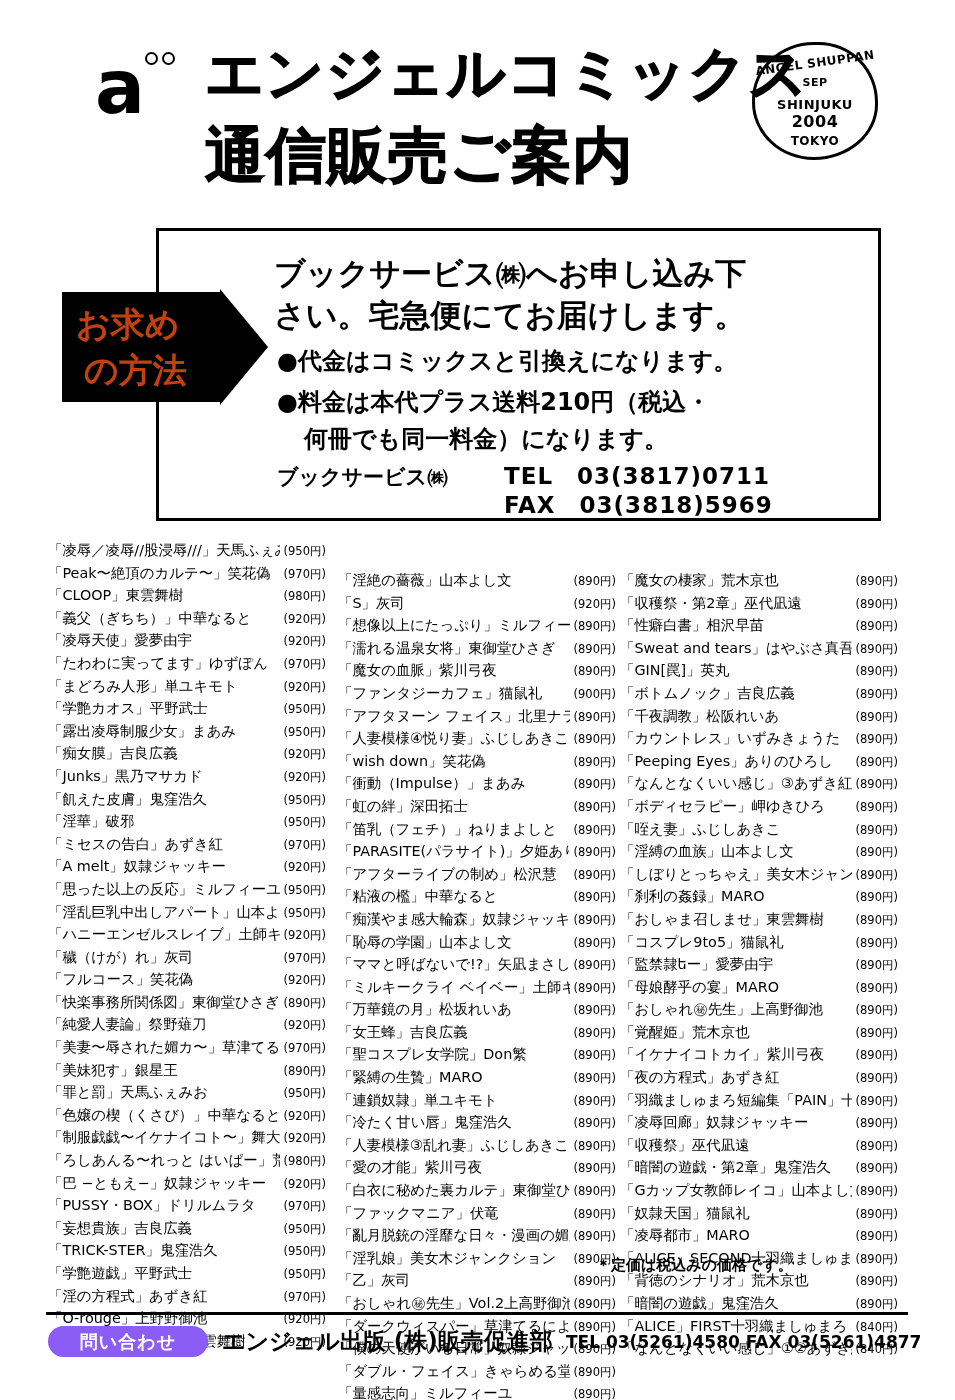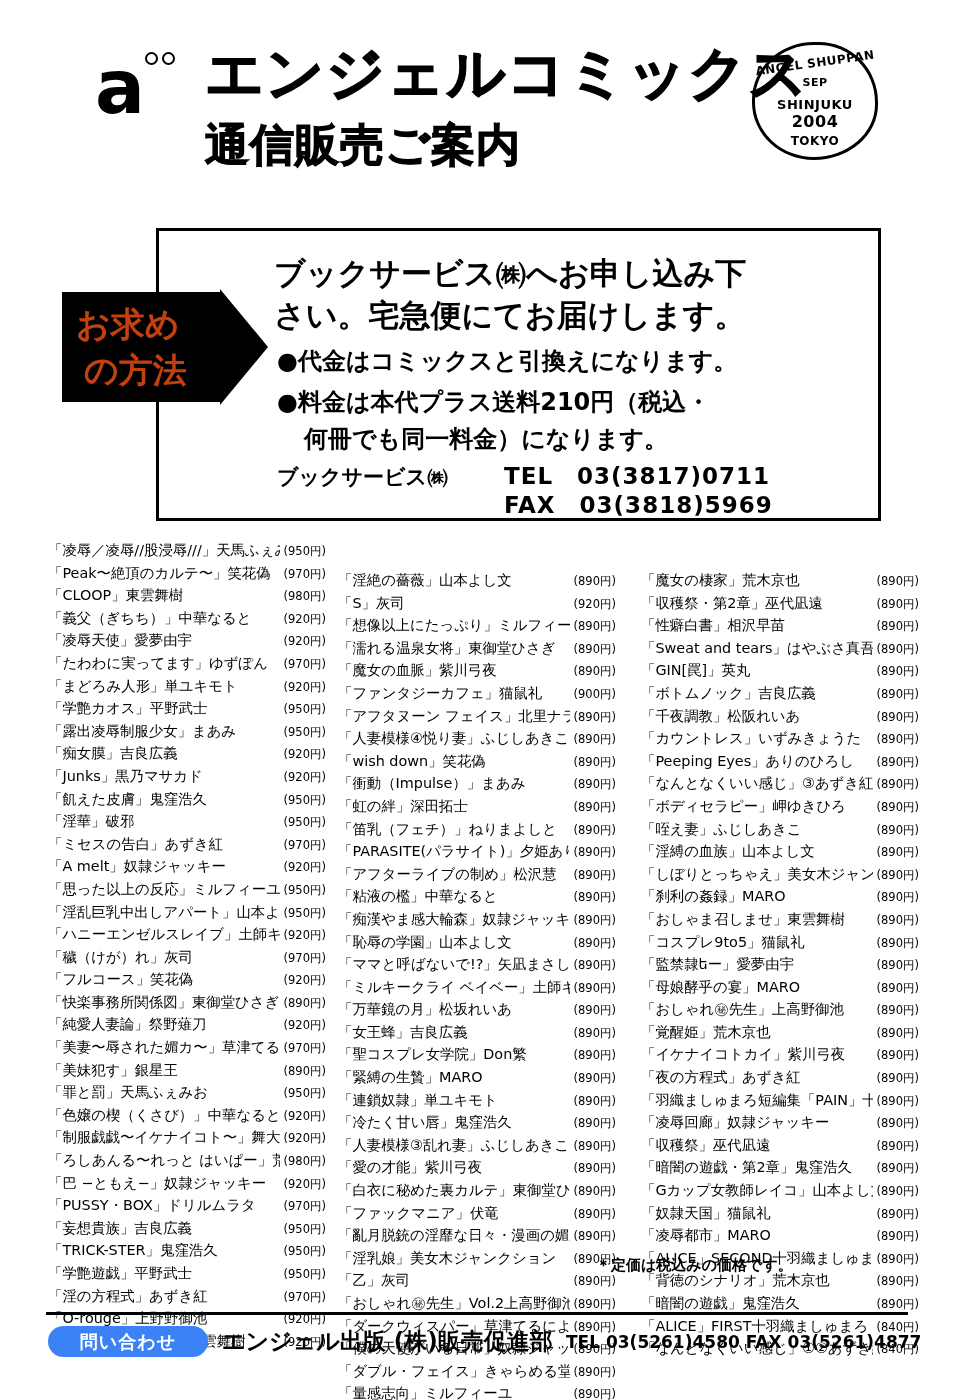--- a/index.html
+++ b/index.html
@@ -65,22 +65,22 @@
   }
   .title-line1, .title-line2 {
     font-weight: bold;
     font-size: 58px;
     line-height: 66px;
     letter-spacing: 1px;
     white-space: nowrap;
     -webkit-text-stroke: 1.2px #000;
   }
   .title-line2 {
-    font-size: 44px;
-    margin-top: 6px;
+    font-size: 60px;
+    margin-top: 16px;
   }
   .stamp {
     position: absolute;
     left: 752px;
     top: 42px;
     width: 126px;
     height: 118px;
   }
   .stamp .ring {
     position: absolute;
@@ -196,21 +196,21 @@
     width: 866px;
     height: 750px;
   }
   .col {
     position: absolute;
     top: 0;
     width: 278px;
   }
   .col1 { left: 0px; }
   .col2 { left: 290px; }
-  .col3 { left: 593px; text-align: center; }
+  .col3 { left: 572px; text-align: center; }
 
   .banner {
     position: relative;
     height: 24px;
     margin-bottom: 6px;
   }
   .banner .bbg {
     position: absolute;
     left: 8px;
     top: 0;
@@ -279,21 +279,21 @@
     width: 862px;
     height: 3px;
     background: #000;
   }
   .foot-pill {
     position: absolute;
     left: 48px;
     top: 8px;
     width: 160px;
     height: 31px;
-    background: #3b82f6;
+    background: #8b5cf6;
     border-radius: 16px;
   }
   .foot-pill span {
     display: block;
     text-align: center;
     line-height: 31px;
     color: #fff;
     font-size: 18px;
     font-weight: bold;
     letter-spacing: 1px;

